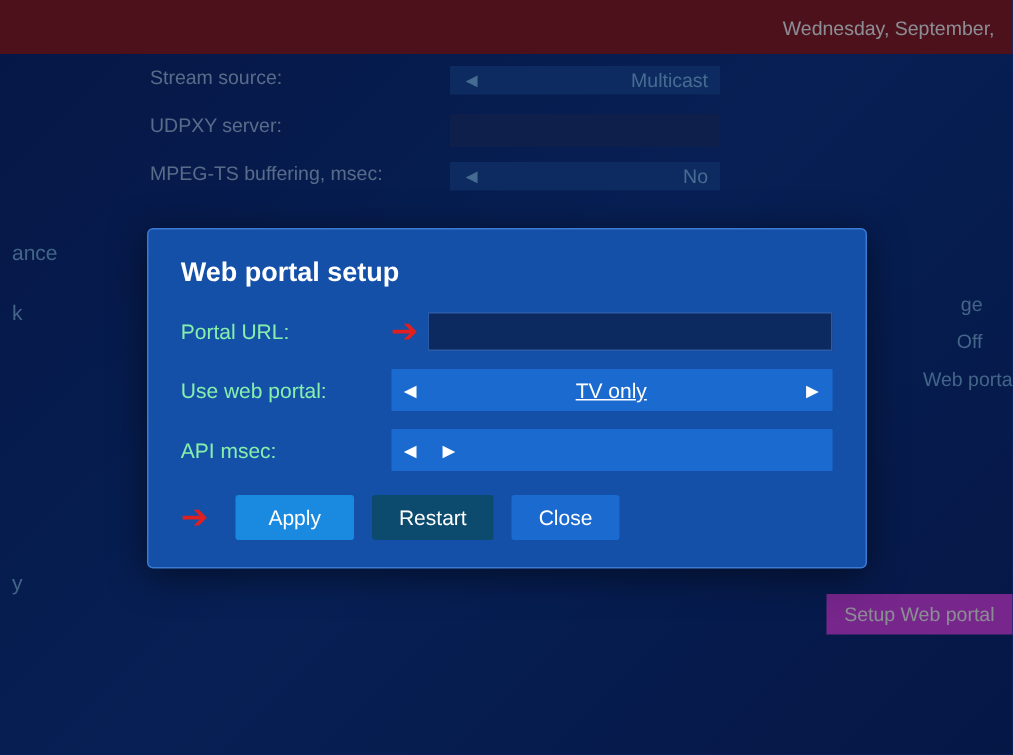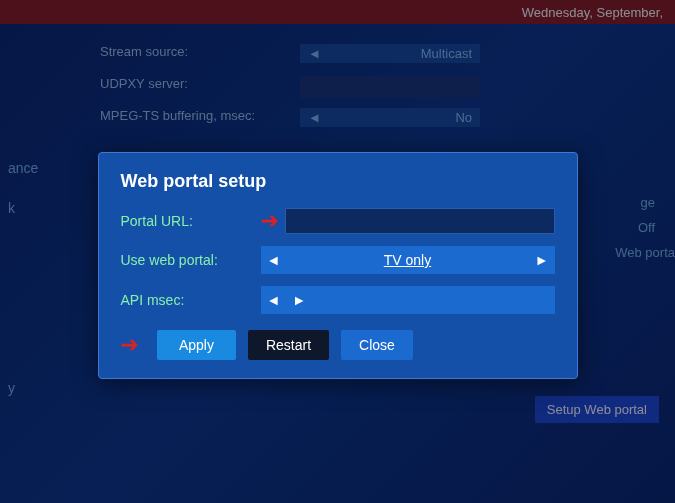--- a/index.html
+++ b/index.html
@@ -18,21 +18,21 @@
       inset: 0;
       background: linear-gradient(135deg, #0a2a6e 0%, #0d3a8a 50%, #0a2a6e 100%);
     }
 
     
     .top-bar {
       position: absolute;
       top: 0;
       left: 0;
       right: 0;
-      height: 24px;
+      height: 36px;
       background: #8b2020;
       display: flex;
       align-items: center;
       justify-content: flex-end;
       padding-right: 12px;
     }
 
     .top-bar-date {
       color: #fff;
       font-size: 13px;
@@ -121,23 +121,23 @@
     .right-label-portal {
       position: absolute;
       right: 0px;
       top: 245px;
       color: #7ab8e8;
       font-size: 13px;
     }
 
     .setup-btn {
       position: absolute;
-      right: 16px;
+      right: 0;
       bottom: 80px;
-      background: #1d4ed8;
+      background: #d946ef;
       color: #fff;
       font-size: 13px;
       padding: 6px 12px;
       border: none;
     }
 
     
     .modal-overlay {
       position: absolute;
       inset: 0;
@@ -232,21 +232,21 @@
       background: #1a8ae0;
       color: #fff;
       border: none;
       font-size: 14px;
       padding: 7px 22px;
       cursor: pointer;
       border-radius: 2px;
     }
 
     .btn-restart {
-      background: #0f172a;
+      background: #0c4a6e;
       color: #fff;
       border: none;
       font-size: 14px;
       padding: 7px 18px;
       cursor: pointer;
       border-radius: 2px;
     }
 
     .btn-close {
       background: #1a6ad0;

